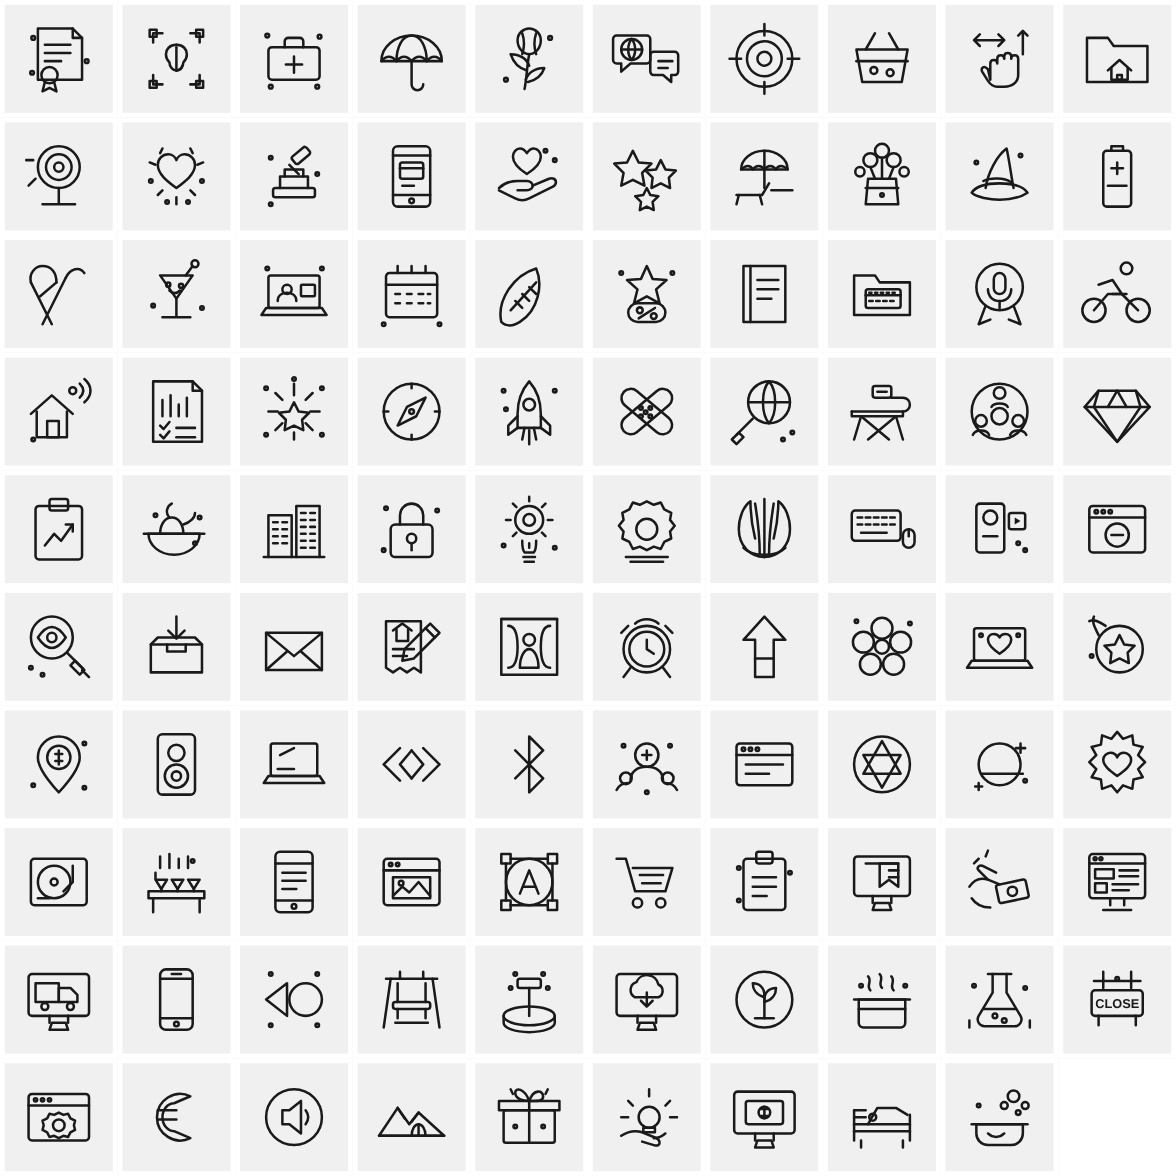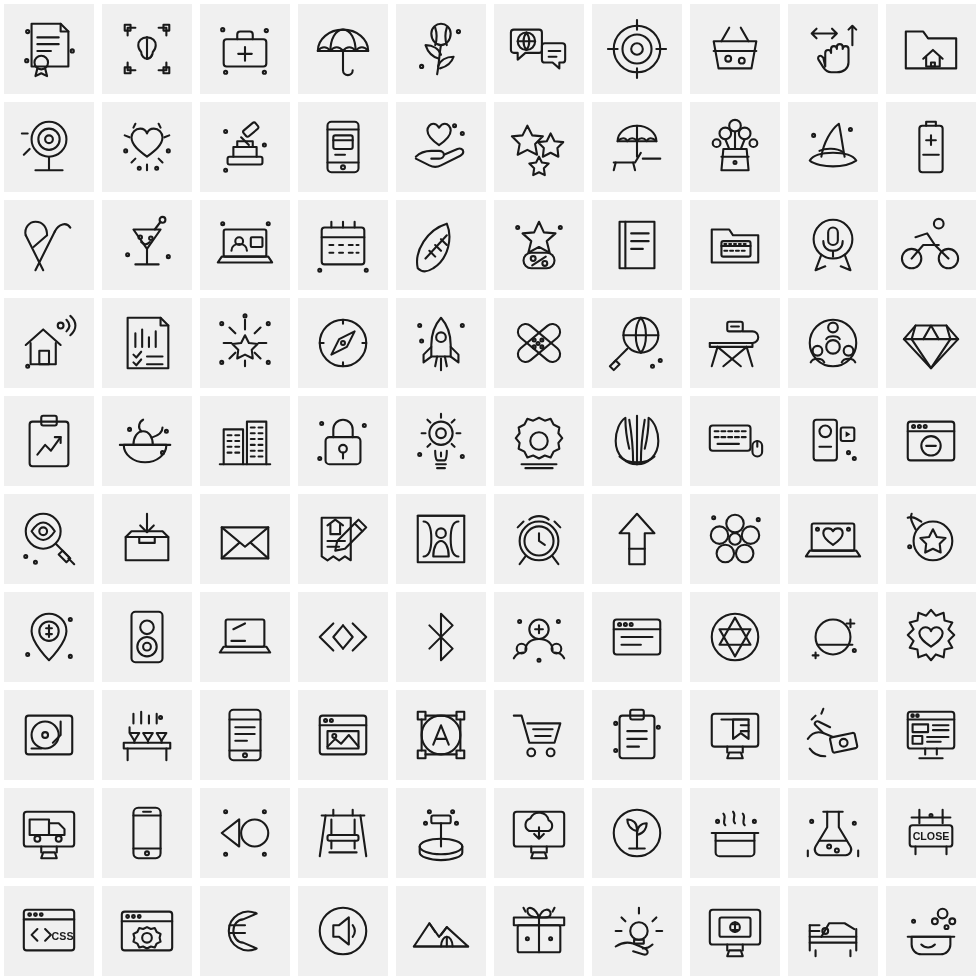--- a/index.html
+++ b/index.html
@@ -931,31 +931,20 @@
     <path d="M20 16 v6 M44 16 v6"></path>
     <rect x="10" y="24" width="44" height="22" rx="3"></rect>
     <text x="32" y="39" text-anchor="middle" font-size="11">CLOSE</text>
     <path d="M16 46 v8 M48 46 v8"></path>
     <circle cx="32" cy="14" r="1.5"></circle>
   </svg>
     </div>
 
   <div class="cell">
       <svg viewBox="0 0 64 64">
-    <rect x="6" y="10" width="52" height="42" rx="3"></rect>
-    <path d="M6 20 h52"></path>
-    <circle cx="12" cy="15" r="1.4"></circle>
-        <circle cx="18" cy="15" r="1.4"></circle>
-        <circle cx="24" cy="15" r="1.4"></circle>
-    <path d="M20 30 l-6 6 l6 6 M28 30 l6 6 l-6 6"></path>
-    <text x="46" y="41" text-anchor="middle" font-size="11">CSS</text>
-  </svg>
-    </div>
-  <div class="cell">
-      <svg viewBox="0 0 64 64">
     <rect x="6" y="12" width="52" height="40" rx="3"></rect>
     <path d="M6 22 h52"></path>
     <circle cx="12" cy="17" r="1.4"></circle>
         <circle cx="18" cy="17" r="1.4"></circle>
         <circle cx="24" cy="17" r="1.4"></circle>
     <path d="M32 28 l4 2 l4-1 l2 4 l4 2 l-1 4 l1 4 l-4 2 l-2 4 l-4-1 l-4 2 l-4-2 l-4 1 l-2-4 l-4-2 l1-4 l-1-4 l4-2 l2-4 l4 1 z"></path>
     <circle cx="32" cy="39" r="5"></circle>
   </svg>
     </div>
   <div class="cell">

